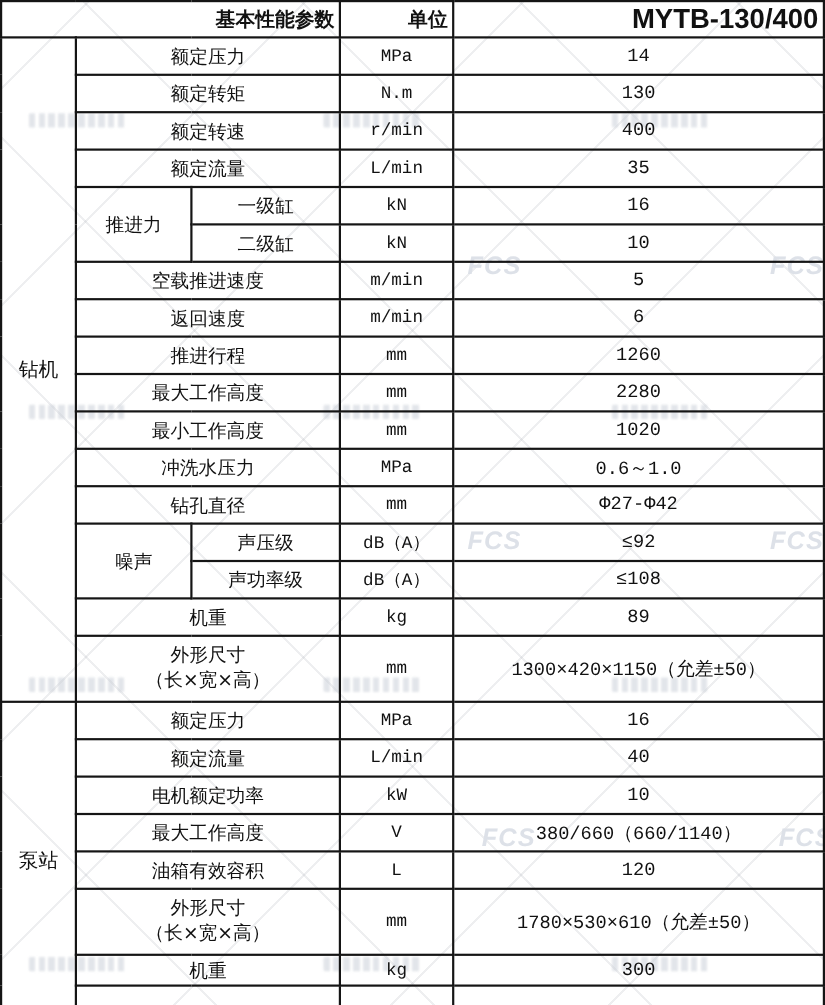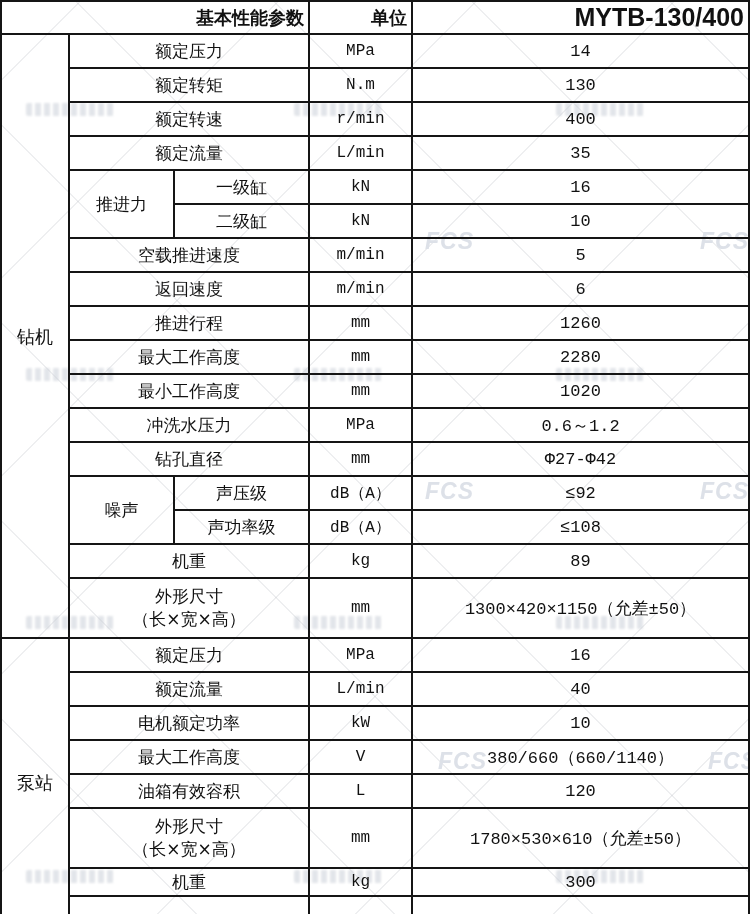--- a/index.html
+++ b/index.html
@@ -167,21 +167,21 @@
       <td class="mono">2280</td>
     </tr>
     <tr class="h">
       <td colspan="2" class="lbl">最小工作高度</td>
       <td class="unit">mm</td>
       <td class="mono">1020</td>
     </tr>
     <tr class="h">
       <td colspan="2" class="lbl">冲洗水压力</td>
       <td class="unit">MPa</td>
-      <td class="mono">0.6～1.2</td>
+      <td class="mono">0.6～1.0</td>
     </tr>
     <tr class="h">
       <td colspan="2" class="lbl">钻孔直径</td>
       <td class="unit">mm</td>
       <td class="mono">Φ27-Φ42</td>
     </tr>
     <tr class="h">
       <td rowspan="2" class="lbl">噪声</td>
       <td class="lbl">声压级</td>
       <td class="unit">dB（A）</td>

